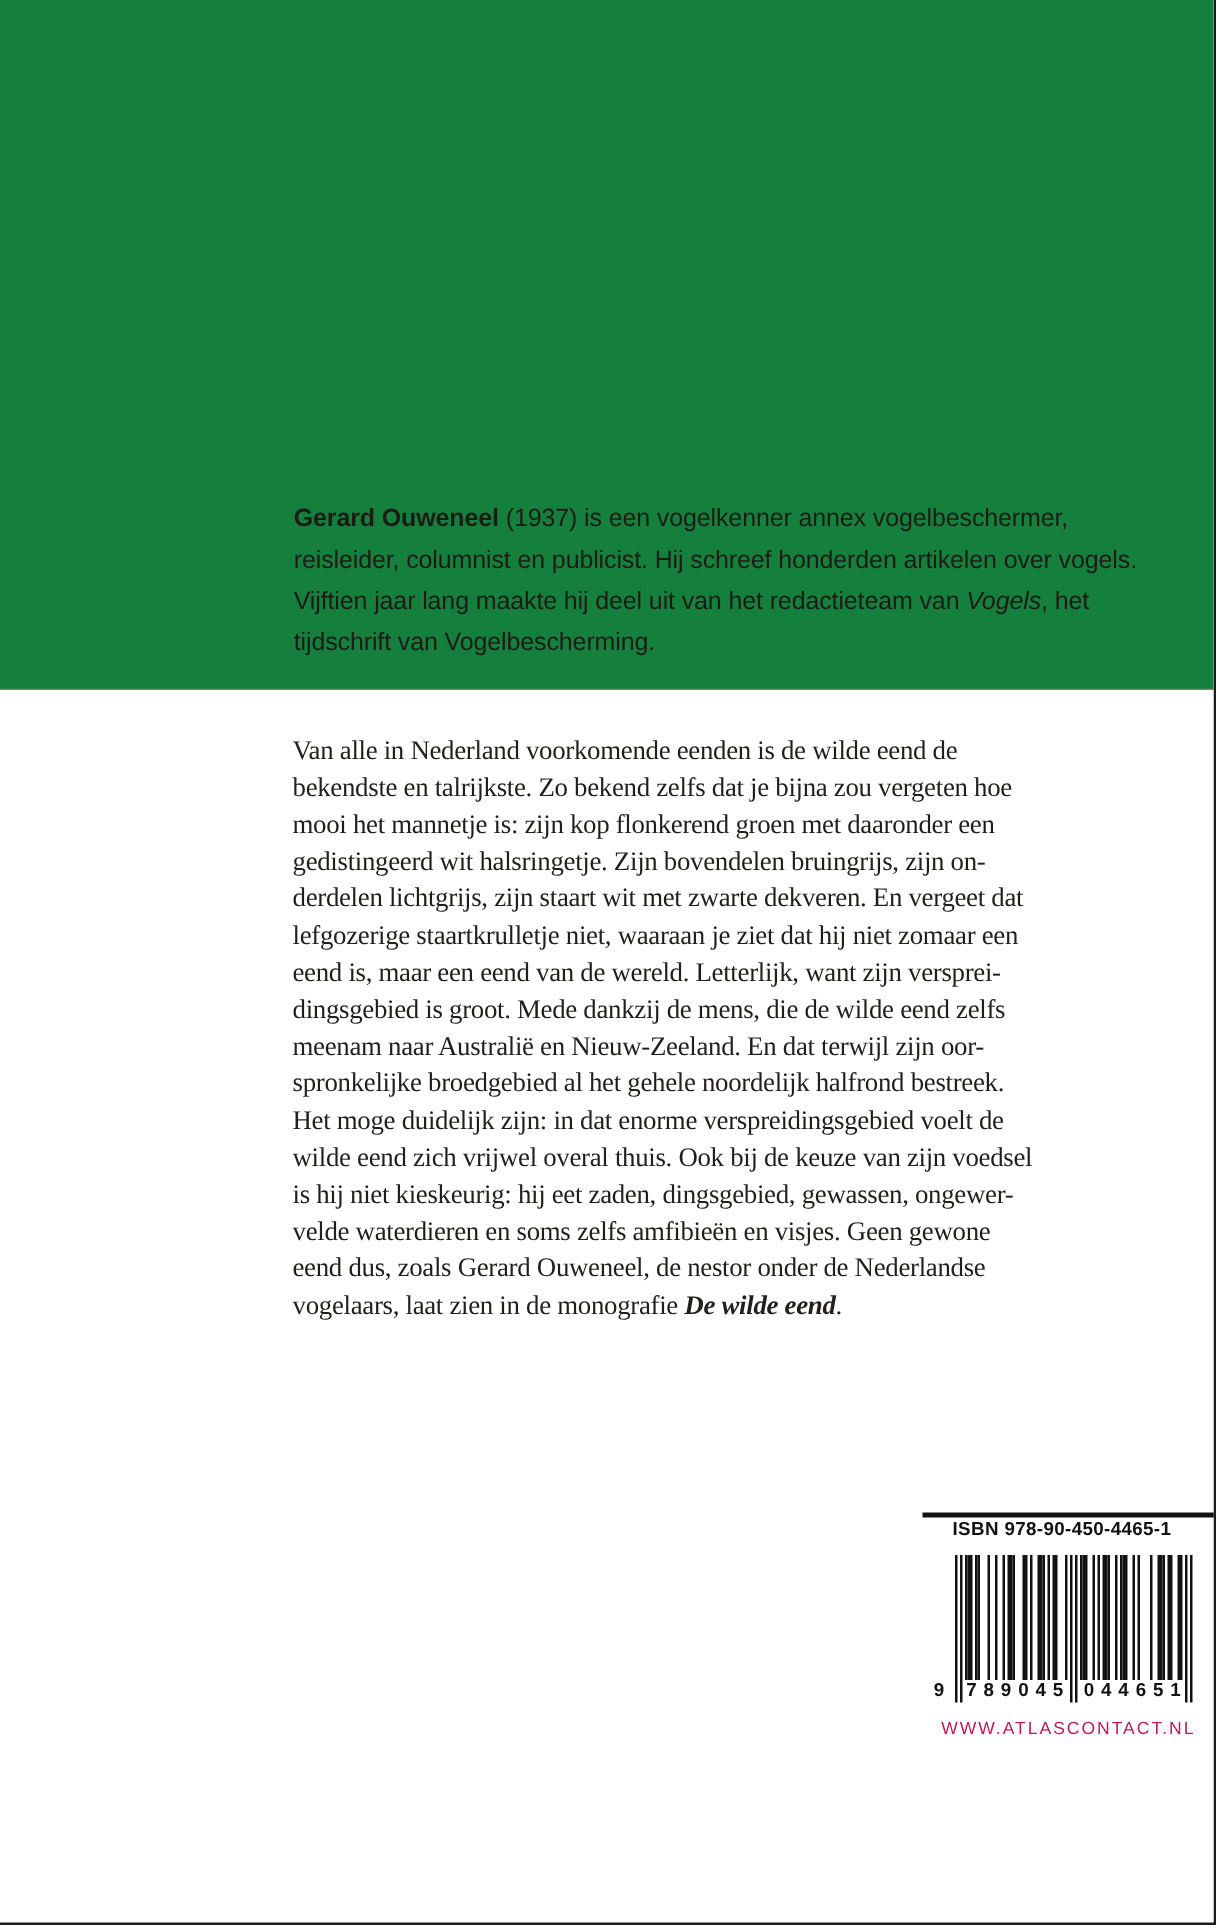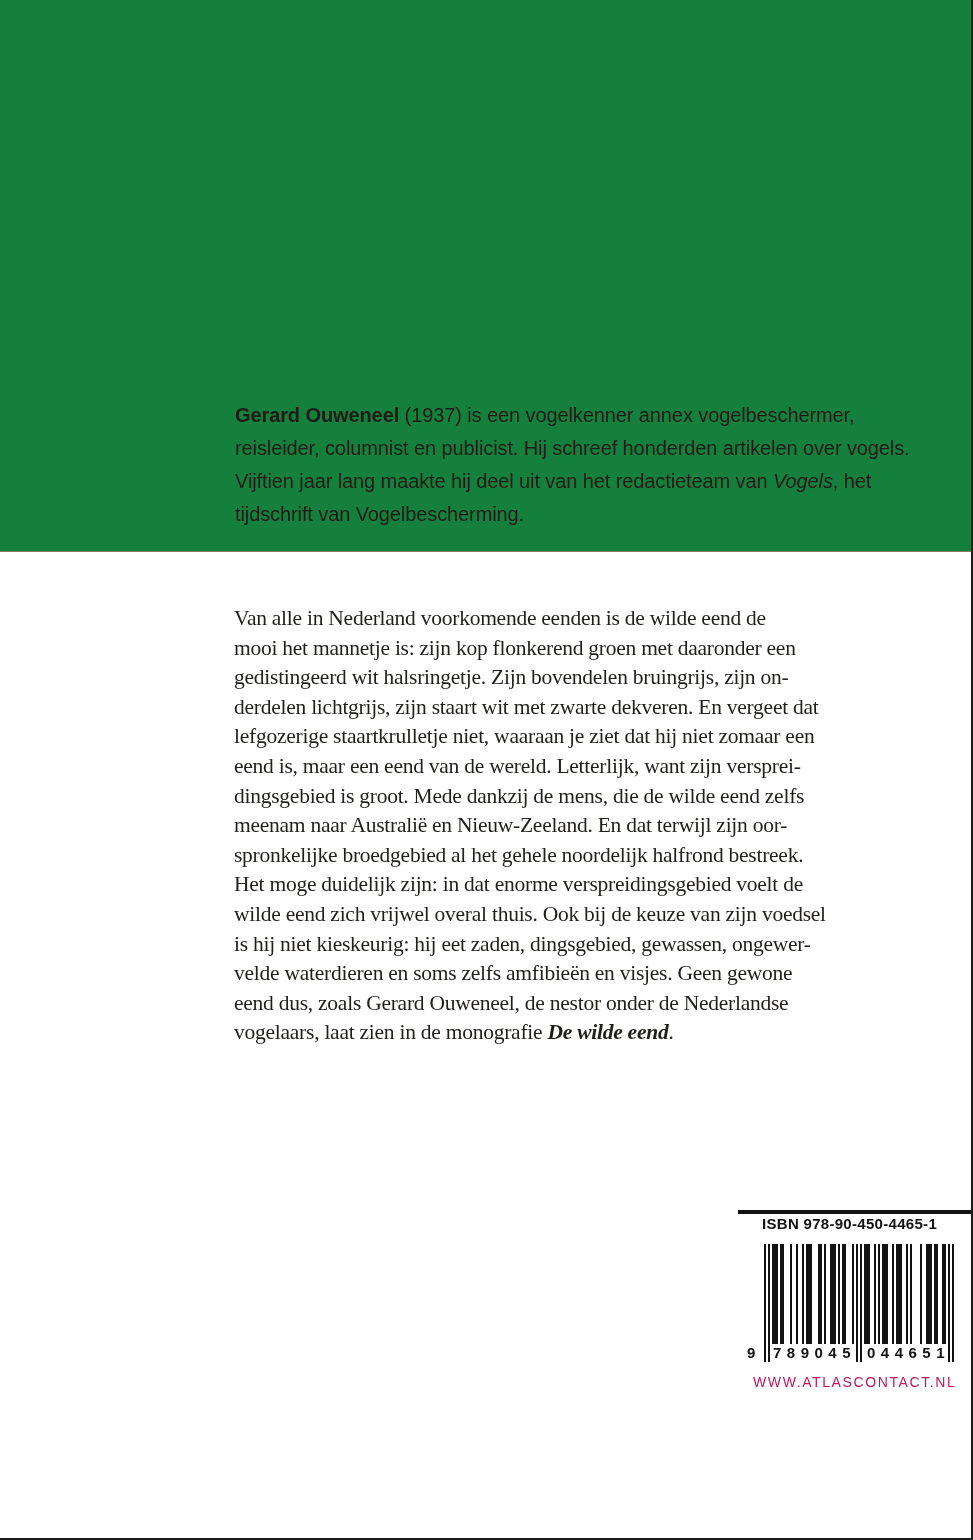--- a/index.html
+++ b/index.html
@@ -41,21 +41,20 @@
   .main-text {
     position: absolute;
     left: 234px;
     top: 586px;
     width: 700px;
     font-family: "Liberation Serif", "DejaVu Serif", serif;
     font-size: 21.5px;
     line-height: 29.6px;
     color: #201f1c;
     letter-spacing: -0.25px;
-    margin-top: 18px;
   }
   .main-text .tline { white-space: nowrap; }
   .main-text i { font-style: italic; font-weight: bold; }
 
   
   .isbn-block {
     position: absolute;
     left: 738px;
     top: 1210px;
     width: 235px;
@@ -110,20 +109,21 @@
 <body>
 
 <div class="page">
 
   <div class="khaki-band">
     <p class="author-block"><b>Gerard Ouweneel</b><span> (1937) is een vogelkenner annex vogelbeschermer, reisleider, columnist en publicist. Hij schreef honderden artikelen over vogels. Vijftien jaar lang maakte hij deel uit van het redactieteam van </span><i>Vogels</i><span>, het tijdschrift van Vogelbescherming.</span></p>
   </div>
 
   <div class="main-text">
     <div class="tline">Van alle in Nederland voorkomende eenden is de wilde eend de</div>
+    <div class="tline">bekendste en talrijkste. Zo bekend zelfs dat je bijna zou vergeten hoe</div>
     <div class="tline">mooi het mannetje is: zijn kop flonkerend groen met daaronder een</div>
     <div class="tline">gedistingeerd wit halsringetje. Zijn bovendelen bruingrijs, zijn on-</div>
     <div class="tline">derdelen lichtgrijs, zijn staart wit met zwarte dekveren. En vergeet dat</div>
     <div class="tline">lefgozerige staartkrulletje niet, waaraan je ziet dat hij niet zomaar een</div>
     <div class="tline">eend is, maar een eend van de wereld. Letterlijk, want zijn versprei-</div>
     <div class="tline">dingsgebied is groot. Mede dankzij de mens, die de wilde eend zelfs</div>
     <div class="tline">meenam naar Australië en Nieuw-Zeeland. En dat terwijl zijn oor-</div>
     <div class="tline">spronkelijke broedgebied al het gehele noordelijk halfrond bestreek.</div>
     <div class="tline">Het moge duidelijk zijn: in dat enorme verspreidingsgebied voelt de</div>
     <div class="tline">wilde eend zich vrijwel overal thuis. Ook bij de keuze van zijn voedsel</div>

